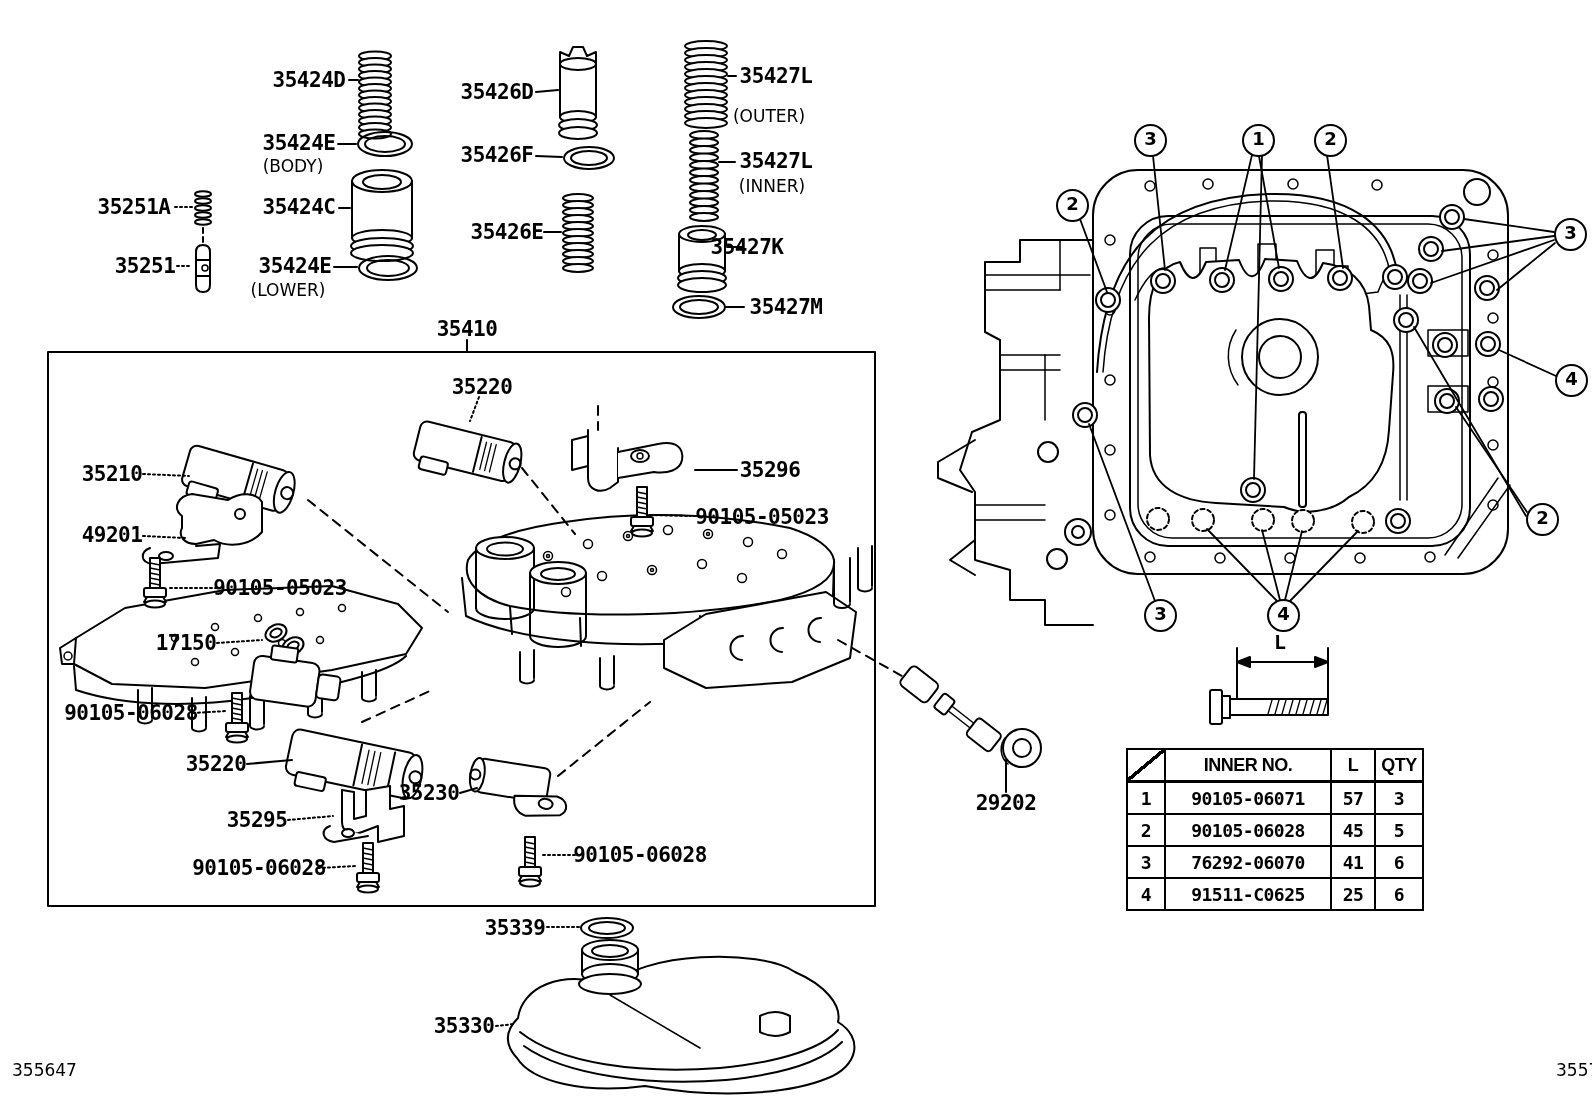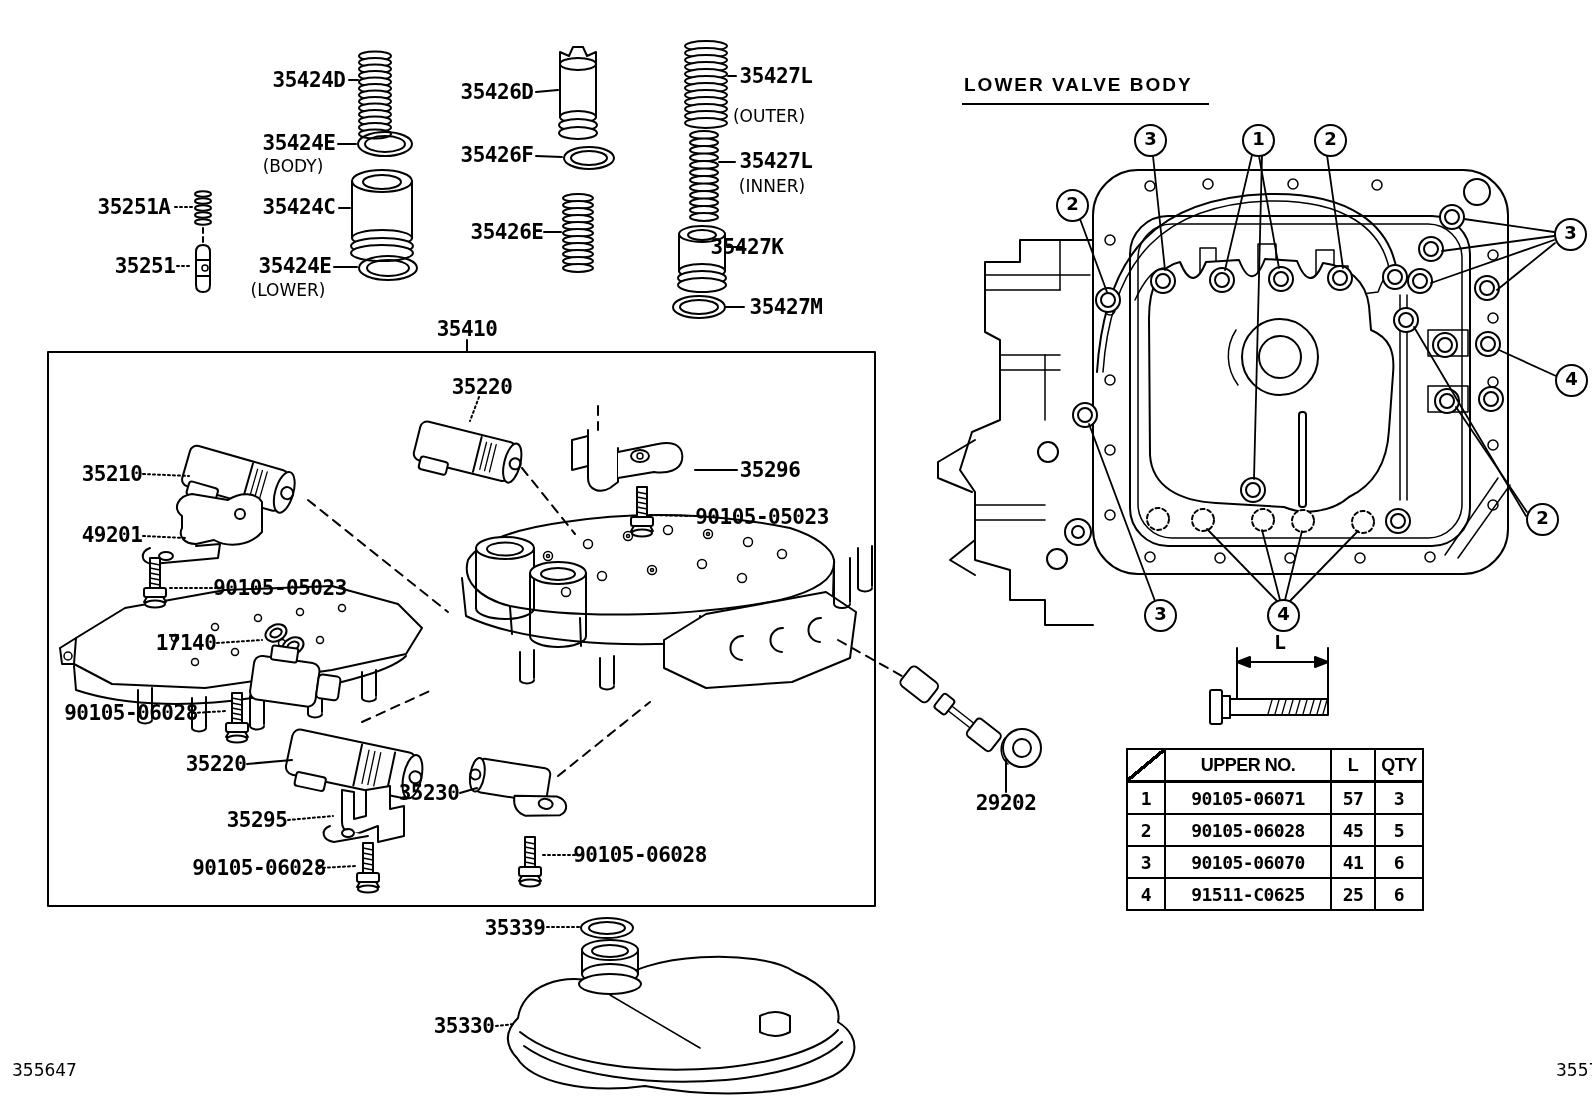--- a/index.html
+++ b/index.html
@@ -516,21 +516,20 @@
           <line x1="1293" y1="700" x2="1289" y2="714"></line>
       <line x1="1300" y1="700" x2="1296" y2="714"></line>
           <line x1="1307" y1="700" x2="1303" y2="714"></line>
       <line x1="1314" y1="700" x2="1310" y2="714"></line>
           <line x1="1321" y1="700" x2="1317" y2="714"></line>
       <line x1="1327" y1="700" x2="1323" y2="714"></line>
     </g>
   </g>
 </svg>
 
-<div class="title">LOWER VALVE BODY</div>
 
 <div class="plabel" style="left:309px;top:80px">35424D</div>
 <div class="plabel" style="left:299px;top:143px">35424E</div>
 <div class="pnote" style="left:293px;top:166px">(BODY)</div>
 <div class="plabel" style="left:134px;top:207px">35251A</div>
 <div class="plabel" style="left:299px;top:207px">35424C</div>
 <div class="plabel" style="left:145px;top:266px">35251</div>
 <div class="plabel" style="left:295px;top:266px">35424E</div>
 <div class="pnote" style="left:288px;top:290px">(LOWER)</div>
 <div class="plabel" style="left:497px;top:92px">35426D</div>
@@ -542,21 +541,21 @@
 <div class="pnote" style="left:772px;top:186px">(INNER)</div>
 <div class="plabel" style="left:747px;top:247px">35427K</div>
 <div class="plabel" style="left:786px;top:307px">35427M</div>
 <div class="plabel" style="left:467px;top:329px">35410</div>
 <div class="plabel" style="left:482px;top:387px">35220</div>
 <div class="plabel" style="left:112px;top:474px">35210</div>
 <div class="plabel" style="left:770px;top:470px">35296</div>
 <div class="plabel" style="left:762px;top:517px">90105-05023</div>
 <div class="plabel" style="left:112px;top:535px">49201</div>
 <div class="plabel" style="left:280px;top:588px">90105-05023</div>
-<div class="plabel" style="left:186px;top:643px">17140</div>
+<div class="plabel" style="left:186px;top:643px">17150</div>
 <div class="plabel" style="left:131px;top:713px">90105-06028</div>
 <div class="plabel" style="left:216px;top:764px">35220</div>
 <div class="plabel" style="left:429px;top:793px">35230</div>
 <div class="plabel" style="left:257px;top:820px">35295</div>
 <div class="plabel" style="left:259px;top:868px">90105-06028</div>
 <div class="plabel" style="left:640px;top:855px">90105-06028</div>
 <div class="plabel" style="left:515px;top:928px">35339</div>
 <div class="plabel" style="left:464px;top:1026px">35330</div>
 <div class="plabel" style="left:1006px;top:803px">29202</div>
 
@@ -569,39 +568,39 @@
 <div class="callout" style="left:1554px;top:218px">3</div>
 <div class="callout" style="left:1555px;top:364px">4</div>
 <div class="callout" style="left:1526px;top:503px">2</div>
 <div class="callout" style="left:1144px;top:599px">3</div>
 <div class="callout" style="left:1267px;top:599px">4</div>
 
 <table class="ftable">
   <tbody>
         <tr class="hrow">
     <td class="diag c0"></td>
-    <td class="c1">UPPER NO.</td>
+    <td class="c1">INNER NO.</td>
     <td class="c2">L</td>
     <td class="c3">QTY</td>
   </tr>
   <tr>
     <td>1</td>
     <td>90105-06071</td>
     <td>57</td>
     <td>3</td>
   </tr>
   <tr>
     <td>2</td>
     <td>90105-06028</td>
     <td>45</td>
     <td>5</td>
   </tr>
   <tr>
     <td>3</td>
-    <td>90105-06070</td>
+    <td>76292-06070</td>
     <td>41</td>
     <td>6</td>
   </tr>
   <tr>
     <td>4</td>
     <td>91511-C0625</td>
     <td>25</td>
     <td>6</td>
   </tr>
 </tbody>

